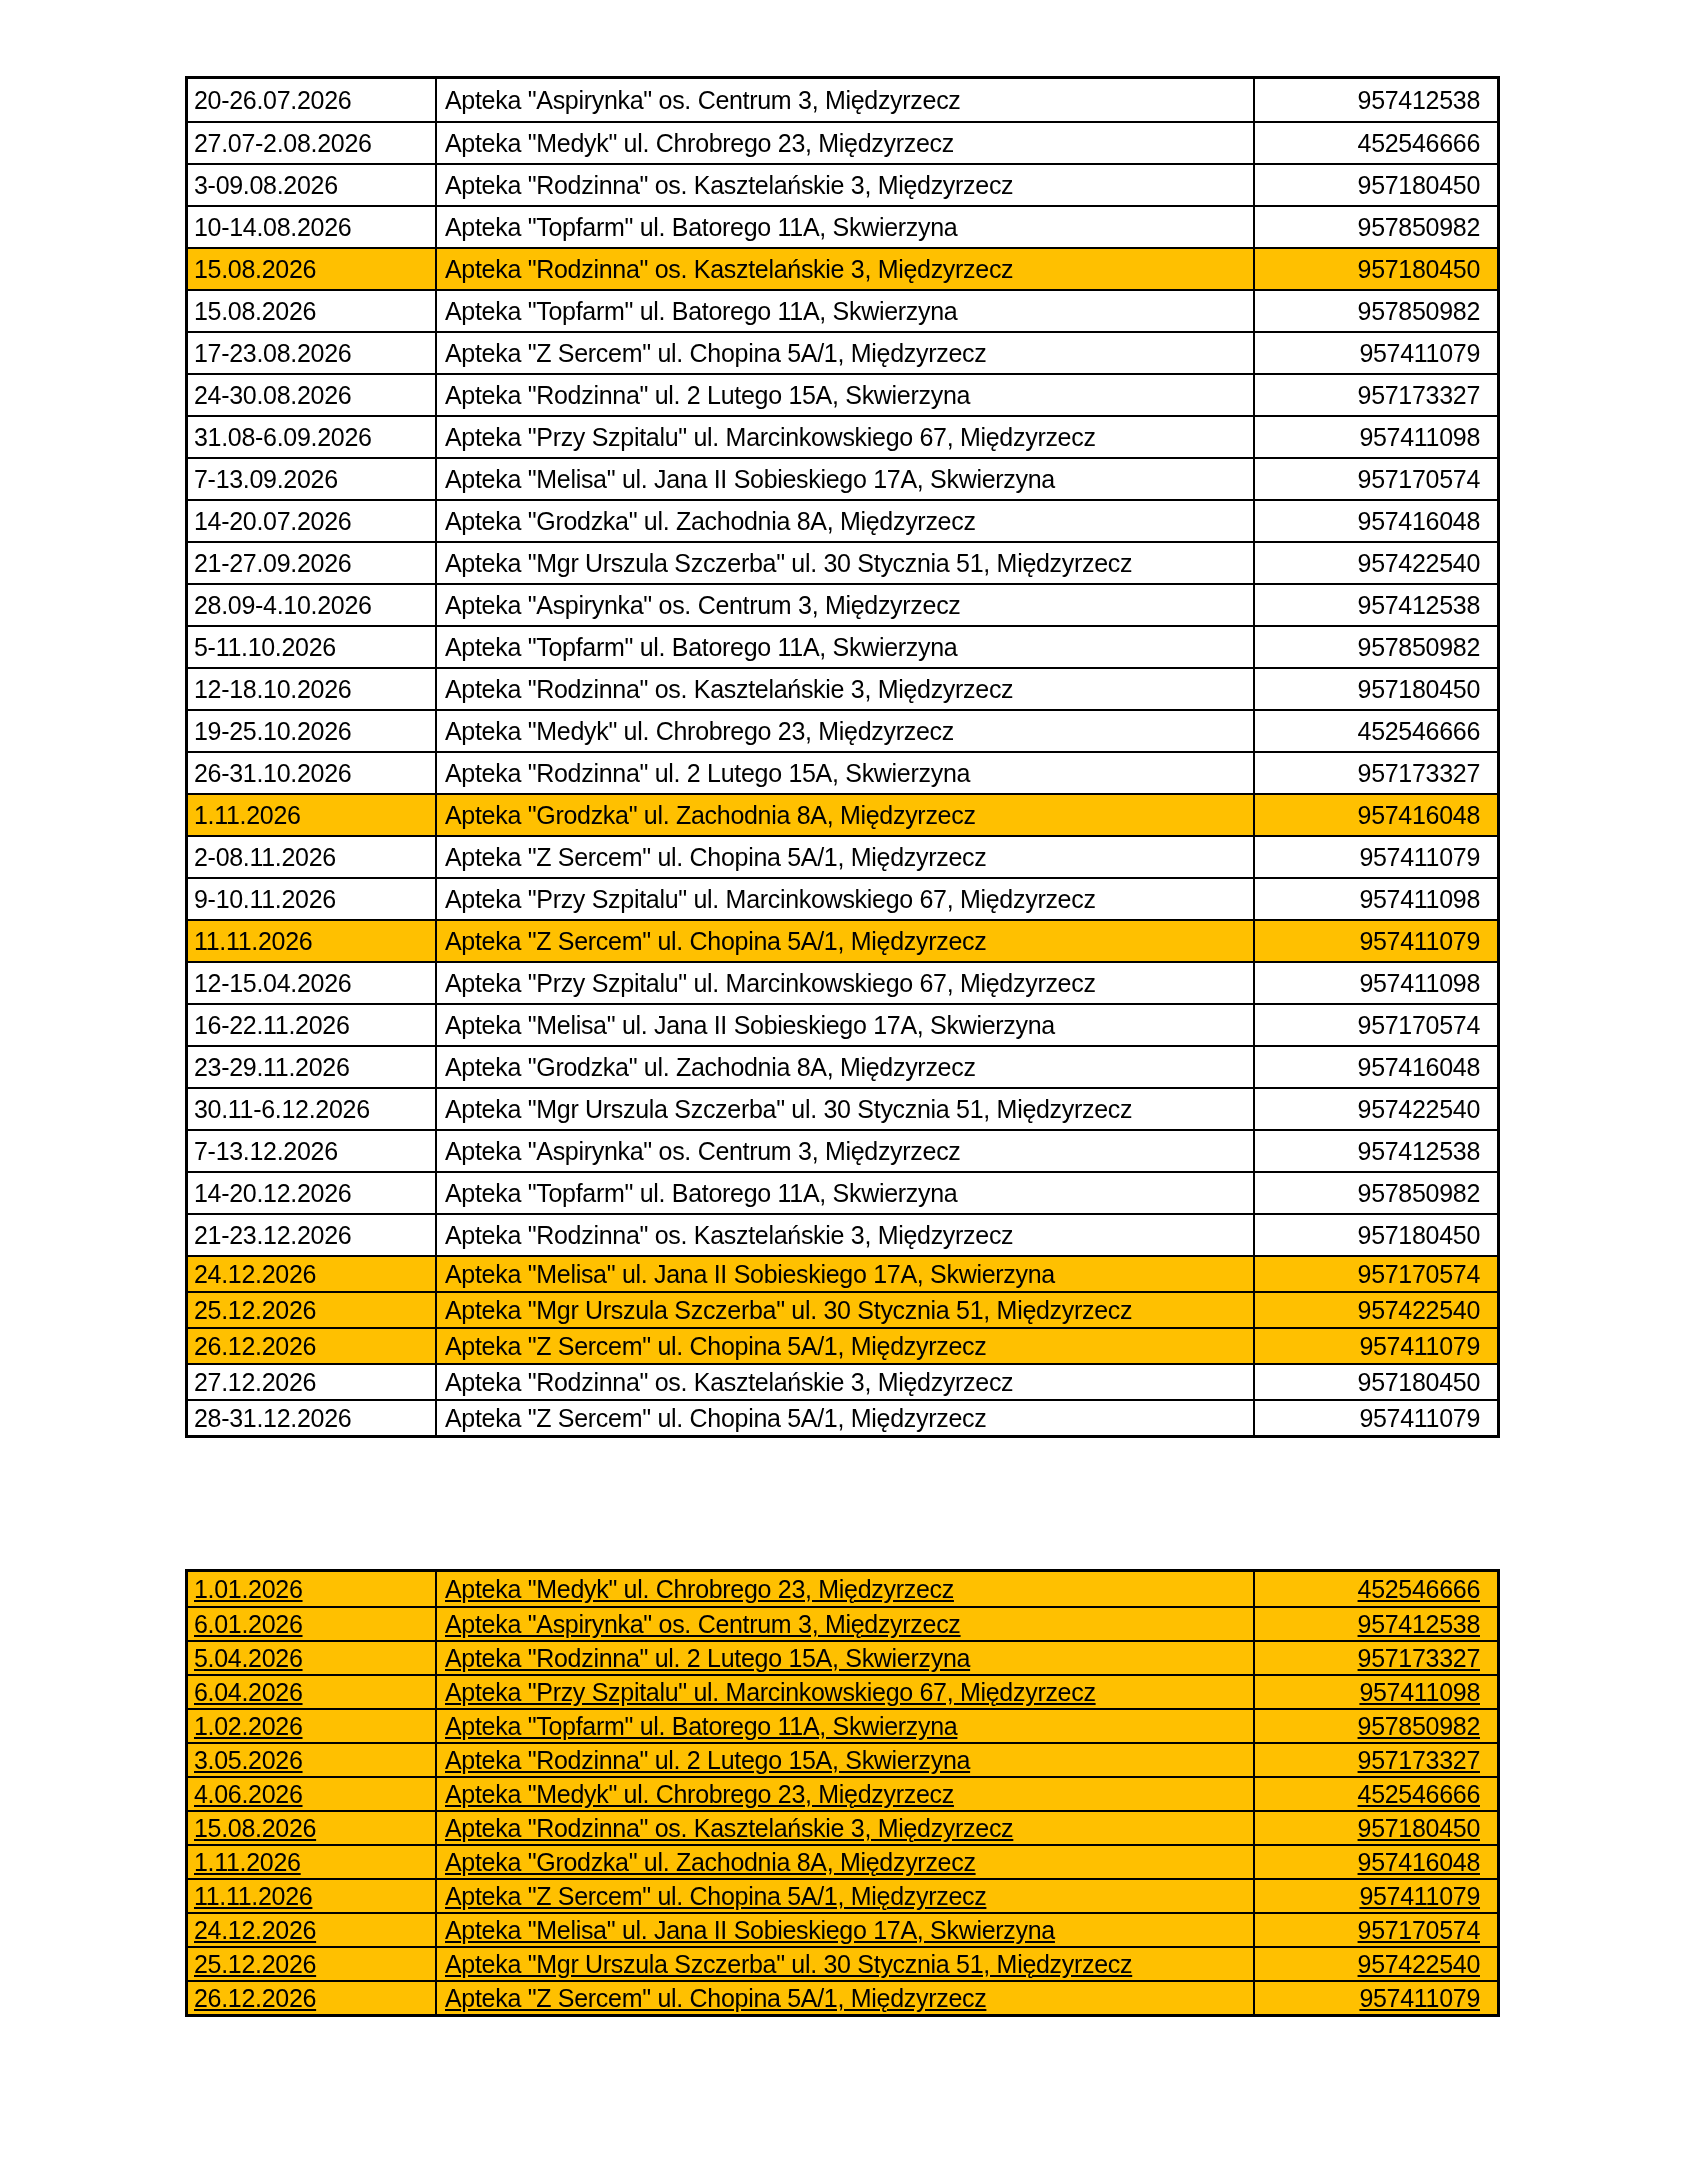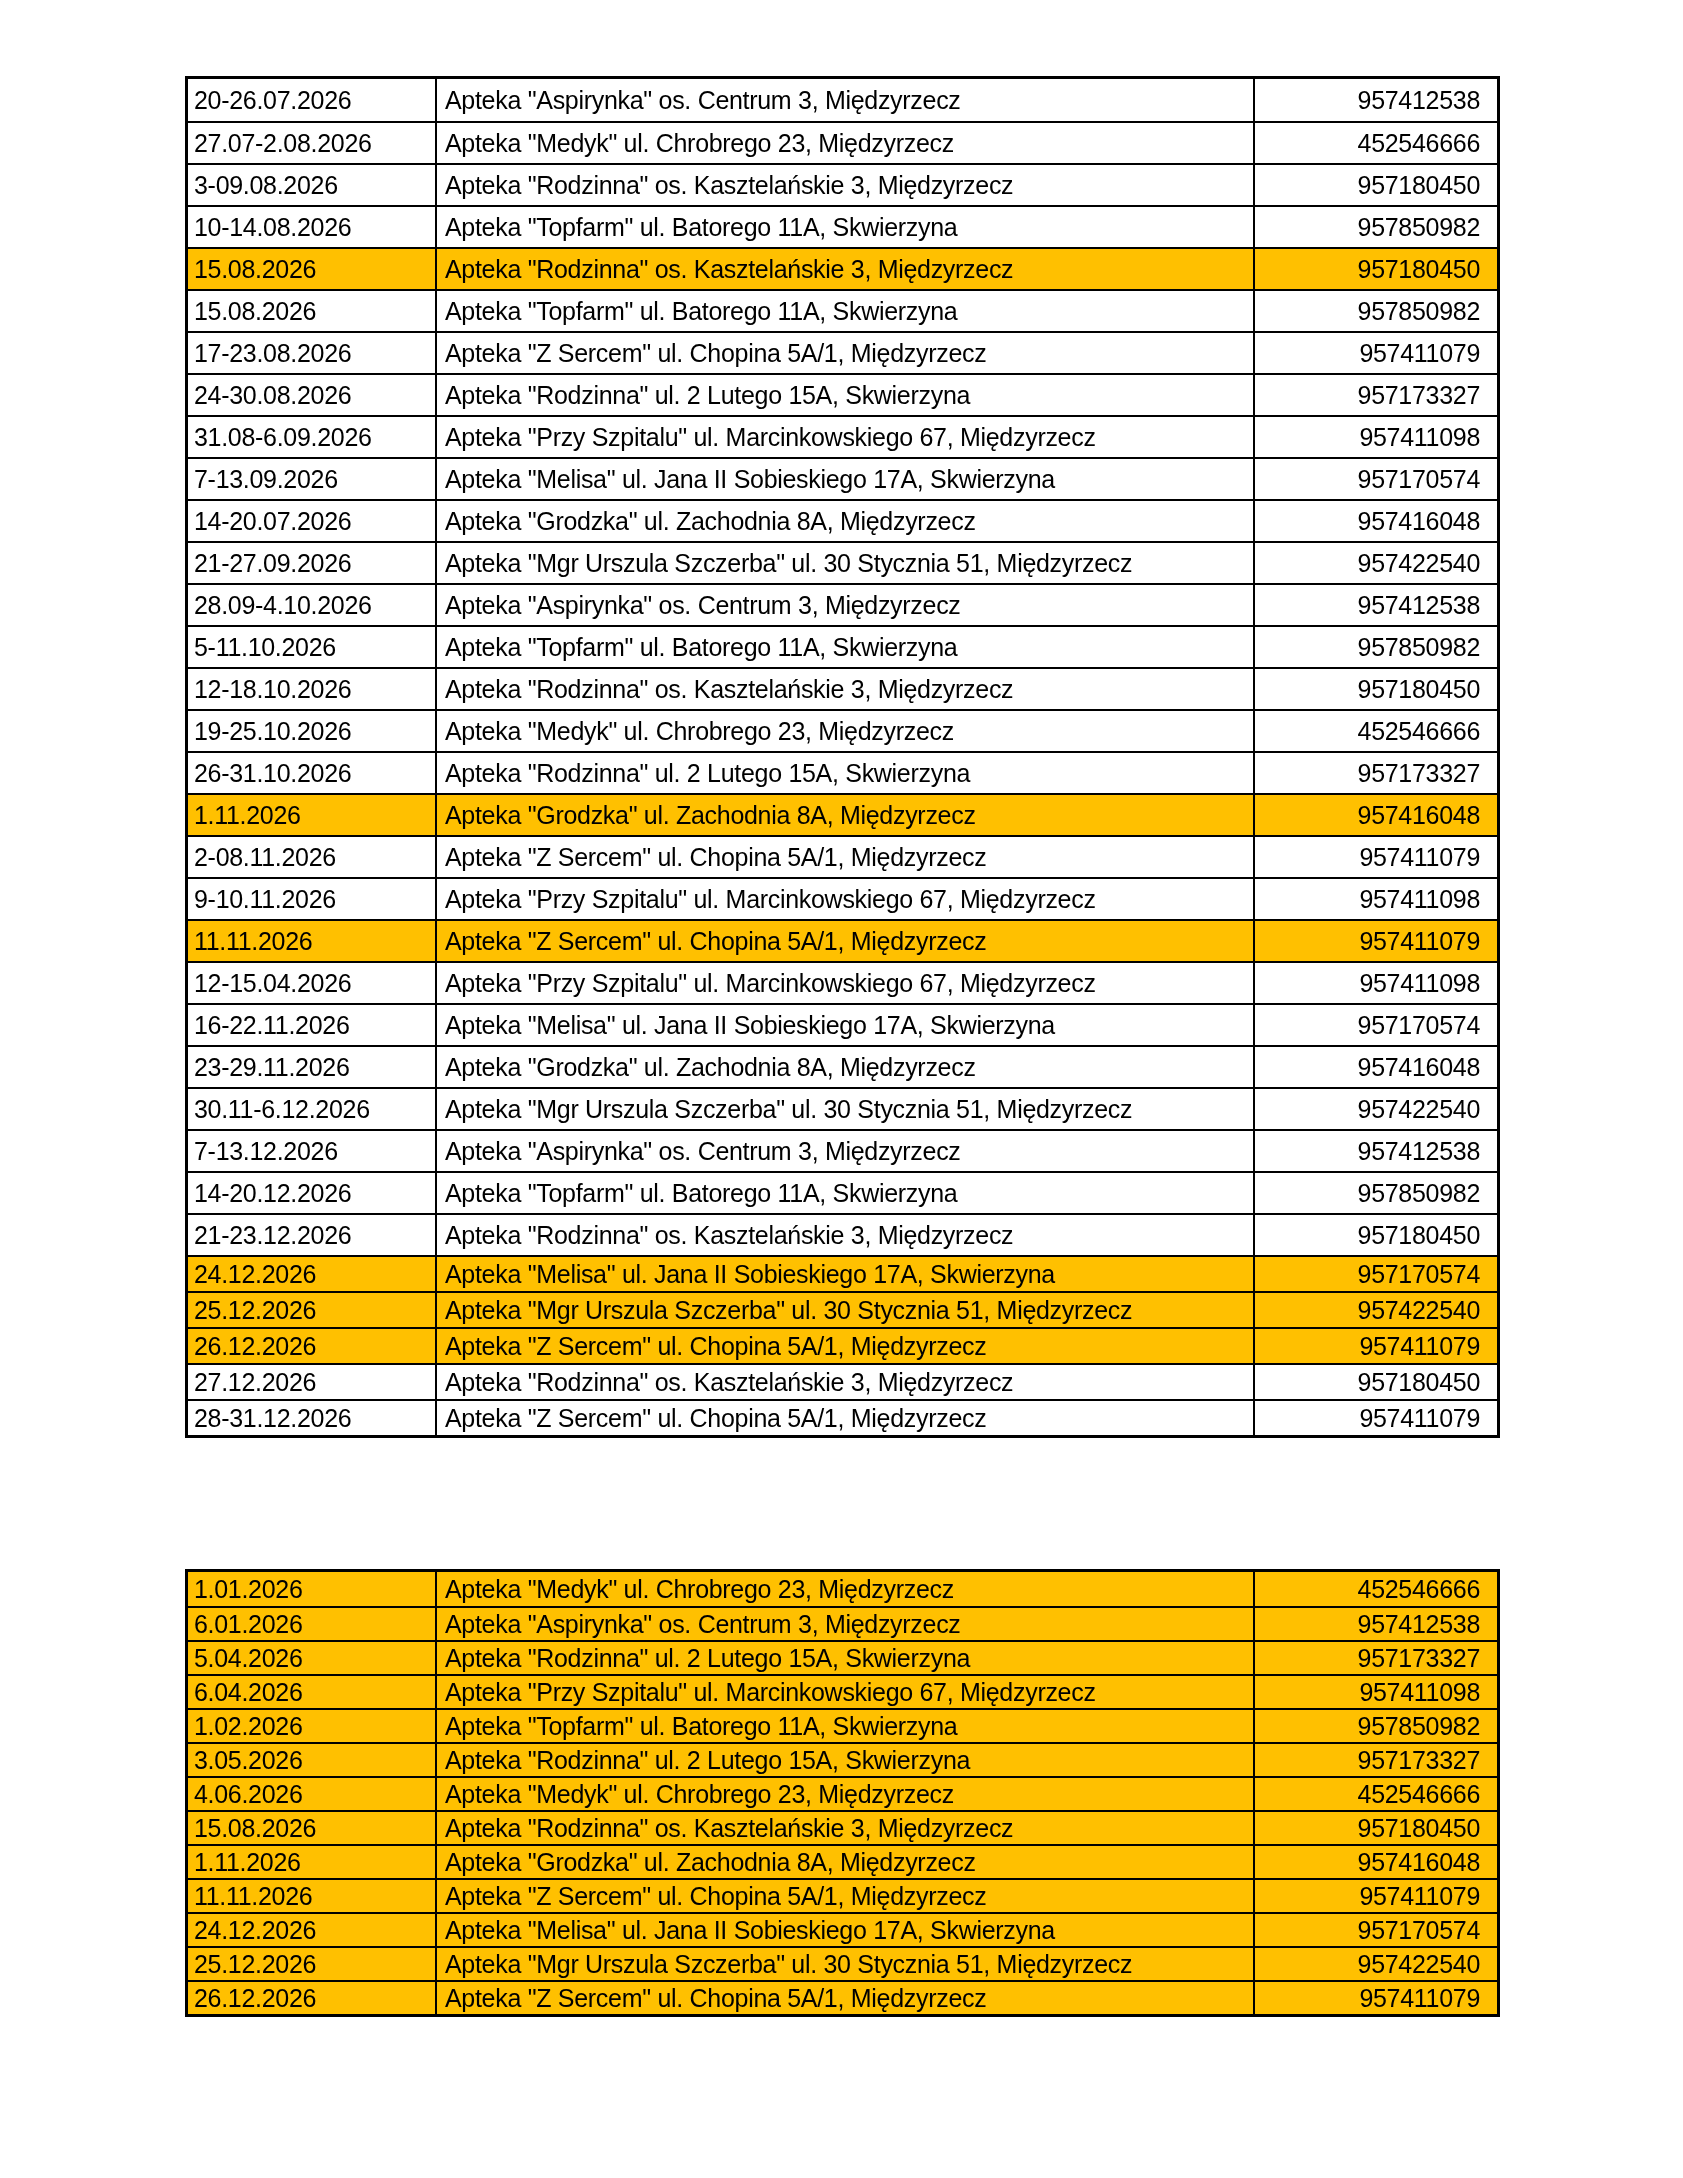--- a/index.html
+++ b/index.html
@@ -12,21 +12,21 @@
   .table {
     position:absolute; left:185px; width:1315px;
     border:3px solid var(--border);
   }
   .t1 { top:76px; }
   .t2 { top:1569px; }
   .row { display:flex; height:42px; background:#fff; }
   .row + .row { border-top:2px solid var(--border); }
   .row.hl { background:var(--hl); }
   .row.compact { height:36px; }
-  .t2 .row { height:34px; background:var(--hl); }
+  .t2 .row { height:34px; background:var(--hl);text-decoration:underline; }
   .cell {
     display:flex; align-items:center;
     font-size:25px; letter-spacing:-0.3px; white-space:nowrap; overflow:hidden;
   }
   .c-date { width:249px; border-right:2px solid var(--border); padding-left:6px; }
   .c-pharmacy { flex:1; border-right:2px solid var(--border); padding-left:8px; }
   .c-phone { width:242px; justify-content:flex-end; padding-right:17px; }
 </style>
 </head>
 <body>

